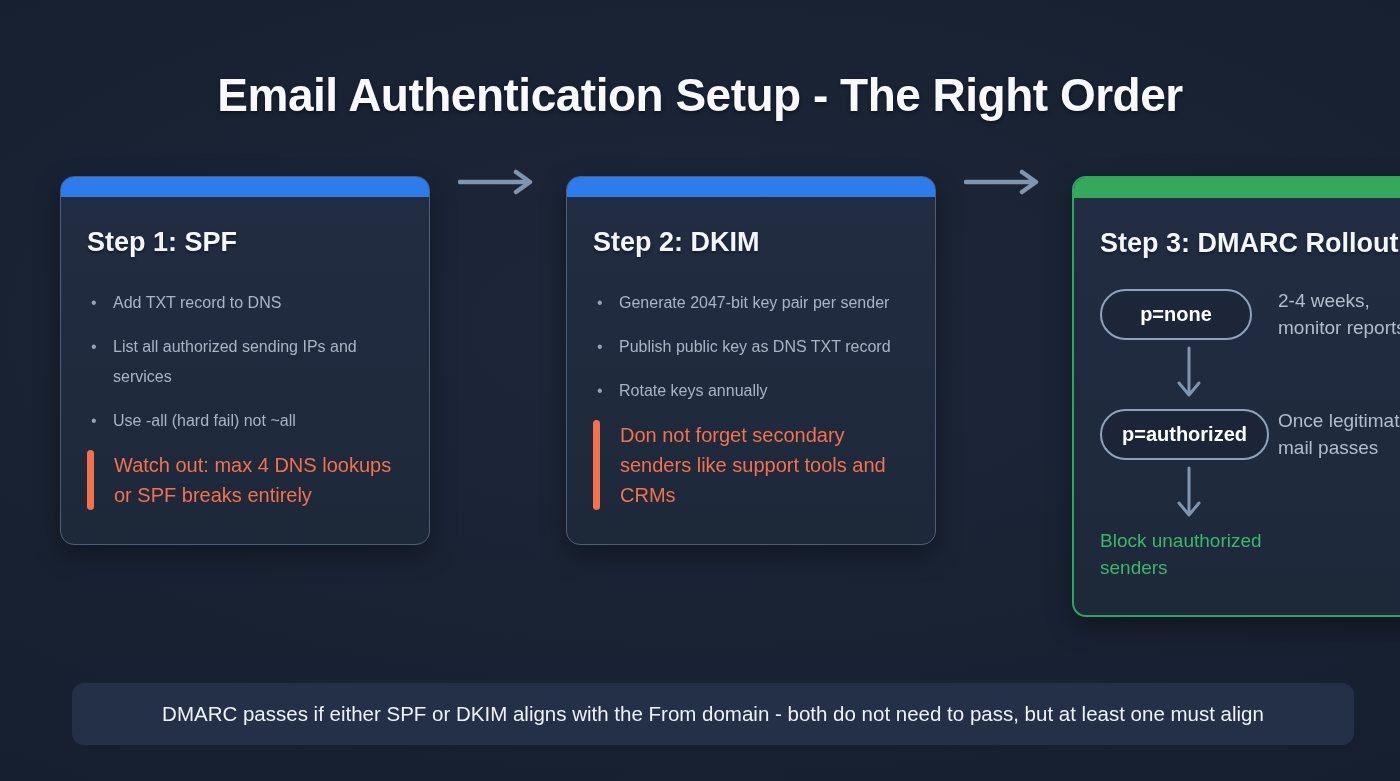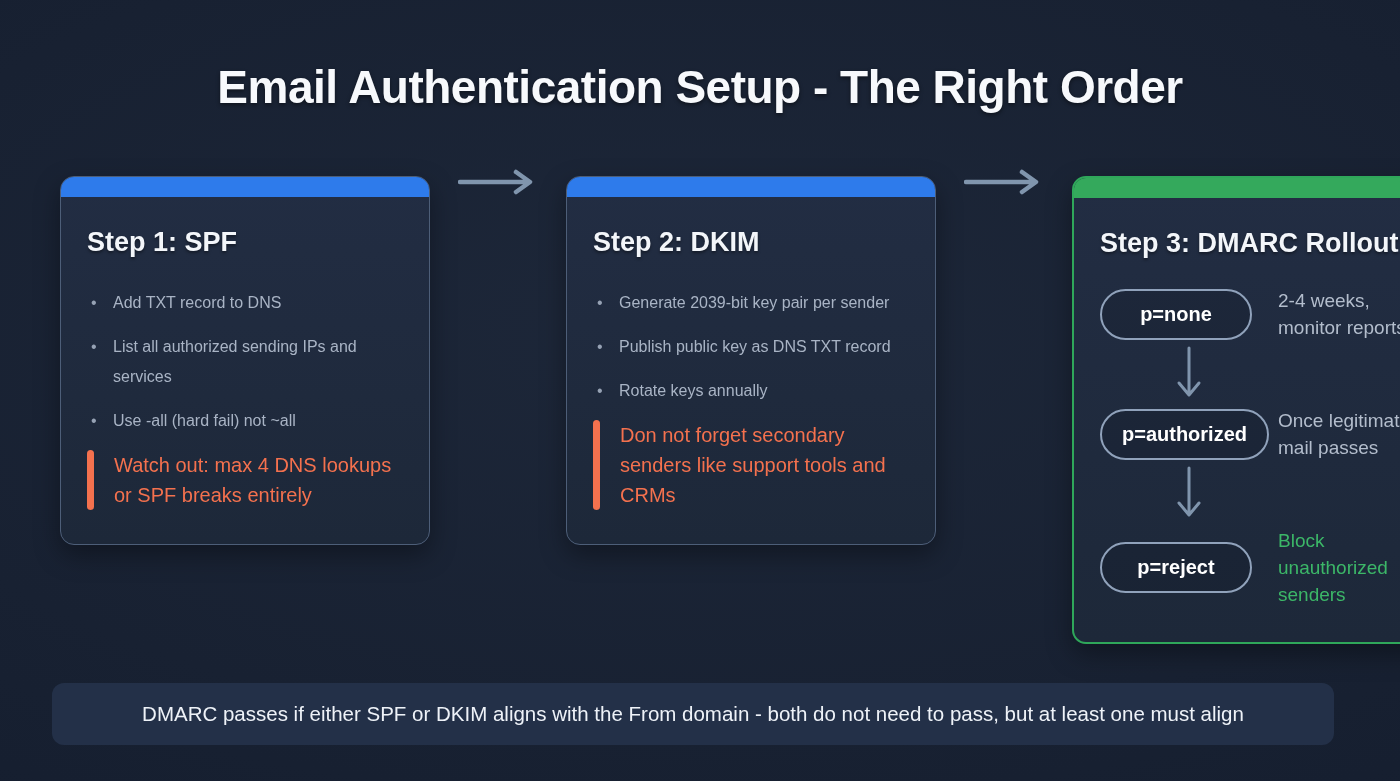--- a/index.html
+++ b/index.html
@@ -8,21 +8,21 @@
     width: 1400px; height: 781px;
     font-family: "Liberation Sans", sans-serif;
     overflow: hidden;
   }
   .canvas {
     position: relative;
     width: 1400px; height: 781px;
     background: radial-gradient(115% 95% at 50% 42%, #1d2739 0%, #182132 55%, #131c2d 100%);
   }
   .page-title {
-    position: absolute; top: 60px; left: 0;
+    position: absolute; top: 68px; left: 0;
     width: 100%;
     text-align: center;
     font-size: 46px; font-weight: 800; letter-spacing: -0.5px;
     color: #f7f9fc;
     text-shadow: 0 2px 4px rgba(0,0,0,0.45);
   }
   .cards-row {
     position: absolute; top: 176px; left: 60px;
     width: 1385px; height: 444px;
     display: flex; justify-content: space-between; align-items: flex-start;
@@ -101,21 +101,21 @@
     width: 178px; height: 66px;
     display: flex; align-items: center; justify-content: center;
     flex: none;
   }
   .gap-col {
     flex: 1;
     display: flex; align-items: center; justify-content: center;
   }
   .gap-col svg { transform: translateY(-8px); }
   .footer-bar {
-    position: absolute; top: 683px; left: 52px;
+    position: absolute; top: 683px; left: 72px;
     width: 1282px; height: 62px;
     background: #233048;
     border-radius: 12px;
     display: flex; align-items: center; justify-content: center;
     color: #eef2f8;
     font-size: 20.5px;
   }
 </style>
 </head>
 <body>
@@ -146,21 +146,21 @@
       <svg width="80" height="28" viewBox="0 0 80 28">
         <path d="M2 14 H70 M58 4 L72 14 L58 24" fill="none" stroke="#8095ad" stroke-width="4.5" stroke-linecap="round" stroke-linejoin="round"></path>
       </svg>
     </div>
 
     <div class="card">
       <div class="accent-bar accent-blue"></div>
       <div class="card-body">
         <div class="card-title">Step 2: DKIM</div>
         <ul class="bullets">
-          <li>Generate 2039-bit key pair per sender</li>
+          <li>Generate 2047-bit key pair per sender</li>
           <li>Publish public key as DNS TXT record</li>
           <li>Rotate keys annually</li>
         </ul>
         <div class="warning">
           <div class="warning-bar"></div>
           <div class="warning-text">Don not forget secondary senders like support tools and CRMs</div>
         </div>
       </div>
     </div>
 
@@ -196,23 +196,20 @@
             <div class="stage-desc">Once legitimate mail passes</div>
           </div>
 
           <div class="down-arrow-row">
             <svg width="26" height="56" viewBox="0 0 26 56">
               <path d="M13 2 V46 M3 37 L13 49 L23 37" fill="none" stroke="#8095ad" stroke-width="3" stroke-linecap="round" stroke-linejoin="round"></path>
             </svg>
           </div>
 
           <div class="stage-row">
-            <div class="pill-col">
-              <span class="pill">p=reject</span>
-            </div>
             <div class="stage-desc green-text">Block unauthorized senders</div>
           </div>
 
         </div>
       </div>
     </div>
 
   </div>
 
   <div class="footer-bar">

